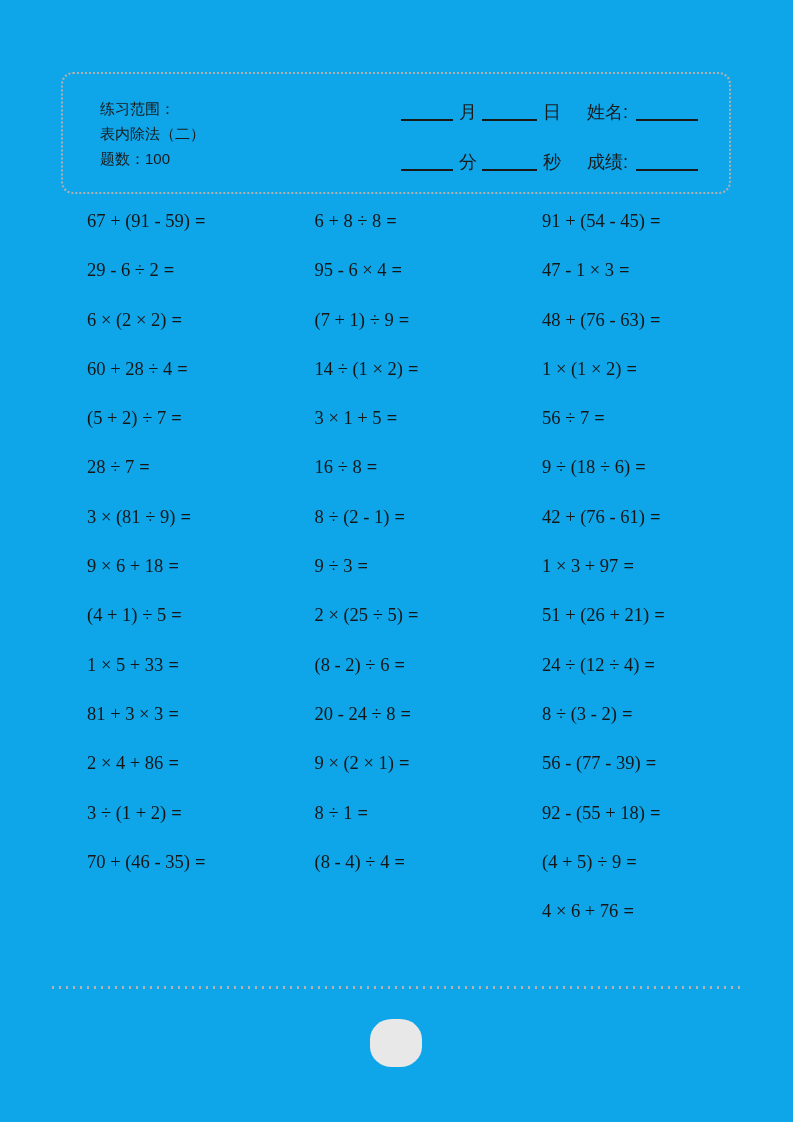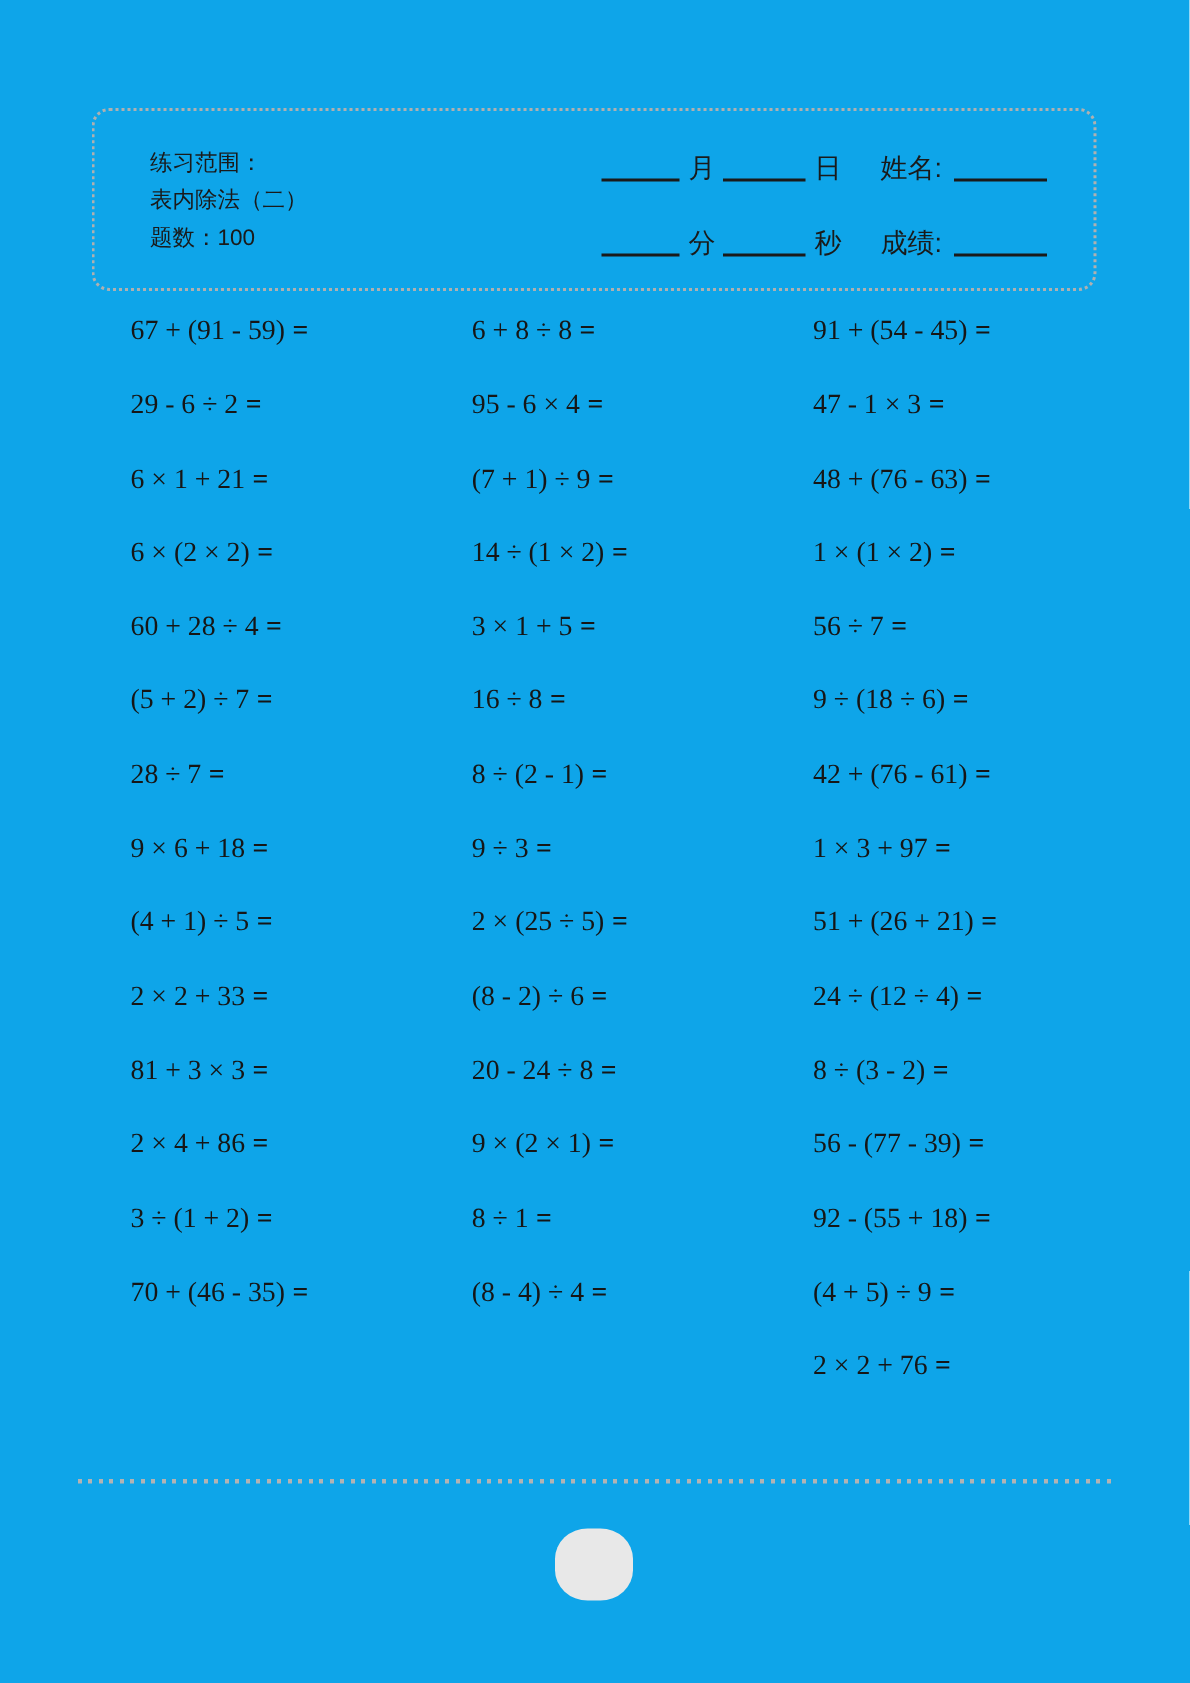--- a/index.html
+++ b/index.html
@@ -126,51 +126,51 @@
   <div class="problems">
       <div class="pcol">
   <div class="cell">
     <span class="expr">67 + (91 - 59)</span><span class="eq">=</span>
   </div>
 
   <div class="cell">
     <span class="expr">29 - 6 ÷ 2</span><span class="eq">=</span>
   </div>
 
-  <div class="cell">
-    <span class="expr">6 × 1 + 21</span><span class="eq">=</span>
-  </div>
 
   <div class="cell">
     <span class="expr">6 × (2 × 2)</span><span class="eq">=</span>
   </div>
 
   <div class="cell">
     <span class="expr">60 + 28 ÷ 4</span><span class="eq">=</span>
   </div>
 
   <div class="cell">
     <span class="expr">(5 + 2) ÷ 7</span><span class="eq">=</span>
   </div>
 
   <div class="cell">
     <span class="expr">28 ÷ 7</span><span class="eq">=</span>
   </div>
 
+  <div class="cell">
+    <span class="expr">3 × (81 ÷ 9)</span><span class="eq">=</span>
+  </div>
 
   <div class="cell">
     <span class="expr">9 × 6 + 18</span><span class="eq">=</span>
   </div>
 
   <div class="cell">
     <span class="expr">(4 + 1) ÷ 5</span><span class="eq">=</span>
   </div>
 
   <div class="cell">
-    <span class="expr">2 × 2 + 33</span><span class="eq">=</span>
+    <span class="expr">1 × 5 + 33</span><span class="eq">=</span>
   </div>
 
   <div class="cell">
     <span class="expr">81 + 3 × 3</span><span class="eq">=</span>
   </div>
 
   <div class="cell">
     <span class="expr">2 × 4 + 86</span><span class="eq">=</span>
   </div>
 
@@ -291,21 +291,21 @@
 
   <div class="cell">
     <span class="expr">92 - (55 + 18)</span><span class="eq">=</span>
   </div>
 
   <div class="cell">
     <span class="expr">(4 + 5) ÷ 9</span><span class="eq">=</span>
   </div>
 
   <div class="cell">
-    <span class="expr">2 × 2 + 76</span><span class="eq">=</span>
+    <span class="expr">4 × 6 + 76</span><span class="eq">=</span>
   </div>
 </div>
     </div>
 
   <div class="cut-line"></div>
   <div class="page-blob"></div>
 
 </div>
 
 </body></html>

